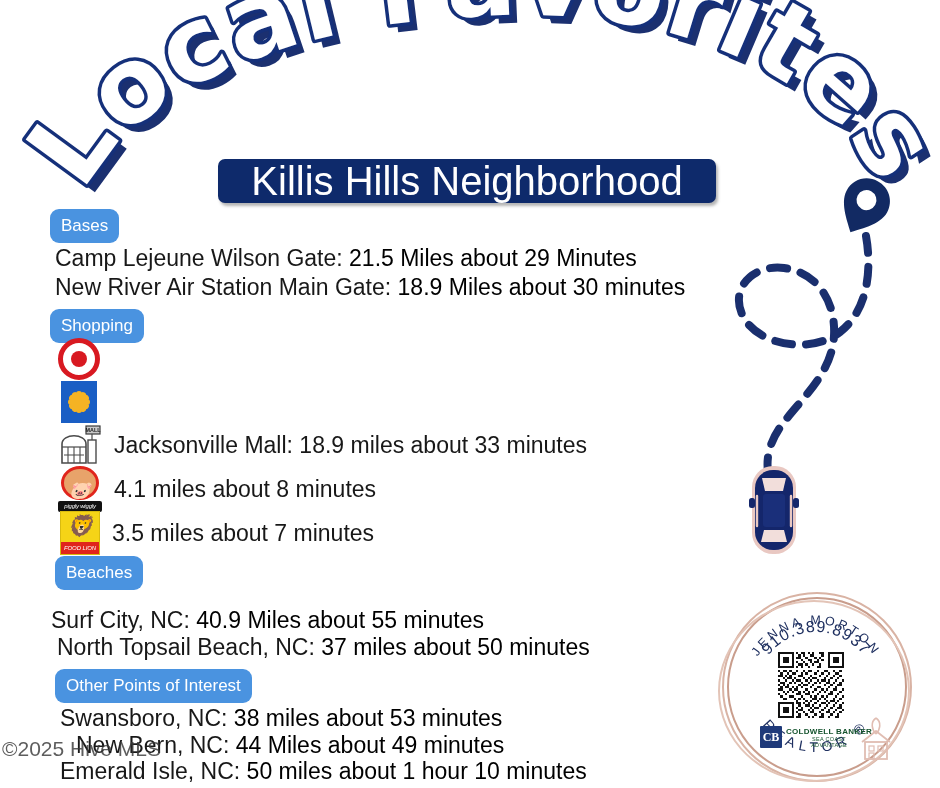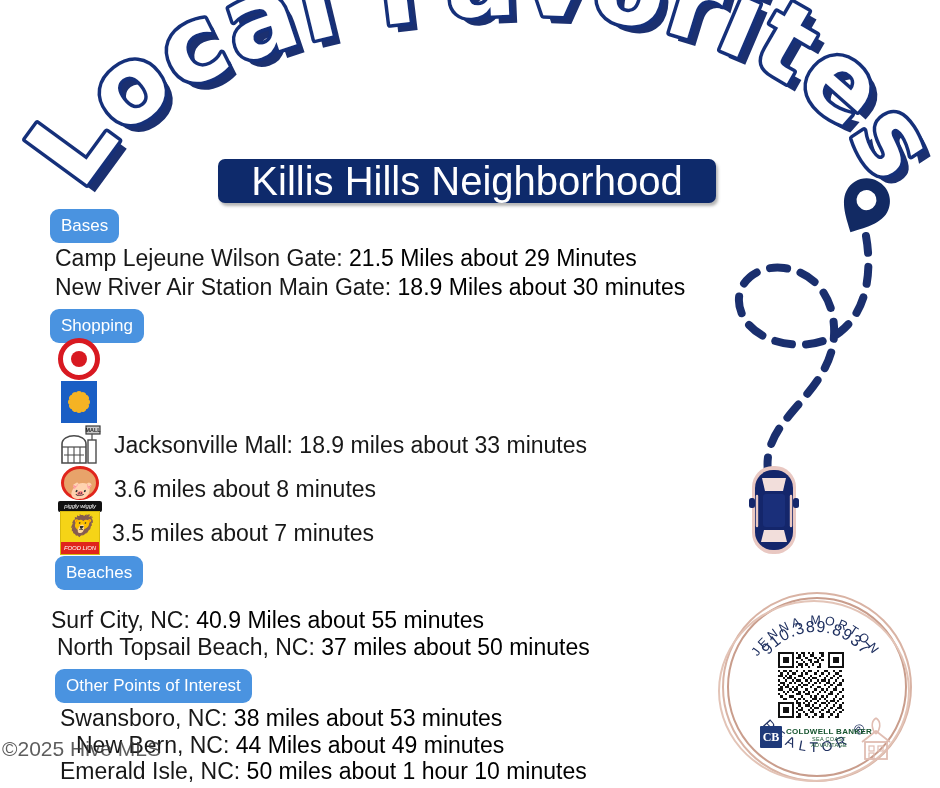--- a/index.html
+++ b/index.html
@@ -359,21 +359,21 @@
     </span>
     <span class="label-wrap"><span class="place">Jacksonville Mall: </span><span class="dist">18.9 miles about 33 minutes</span></span>
   </div>
 
   <div class="icon-row" style="left:58px; top:466px;">
     <span class="store-icon ic-piggly">
       <i class="circ"></i>
       <i class="pig">🐷</i>
       <i class="tag">piggly wiggly</i>
     </span>
-    <span class="label-wrap"><span class="place"></span><span class="dist">3.6 miles about 8 minutes</span></span>
+    <span class="label-wrap"><span class="place"></span><span class="dist">4.1 miles about 8 minutes</span></span>
   </div>
 
   <div class="icon-row" style="left:60px; top:511px;">
     <span class="store-icon ic-foodlion">
       <i class="lion">🦁</i>
       <i class="fl-tag">FOOD LION</i>
     </span>
     <span class="label-wrap"><span class="place"></span><span class="dist">3.5 miles about 7 minutes</span></span>
   </div>
 

